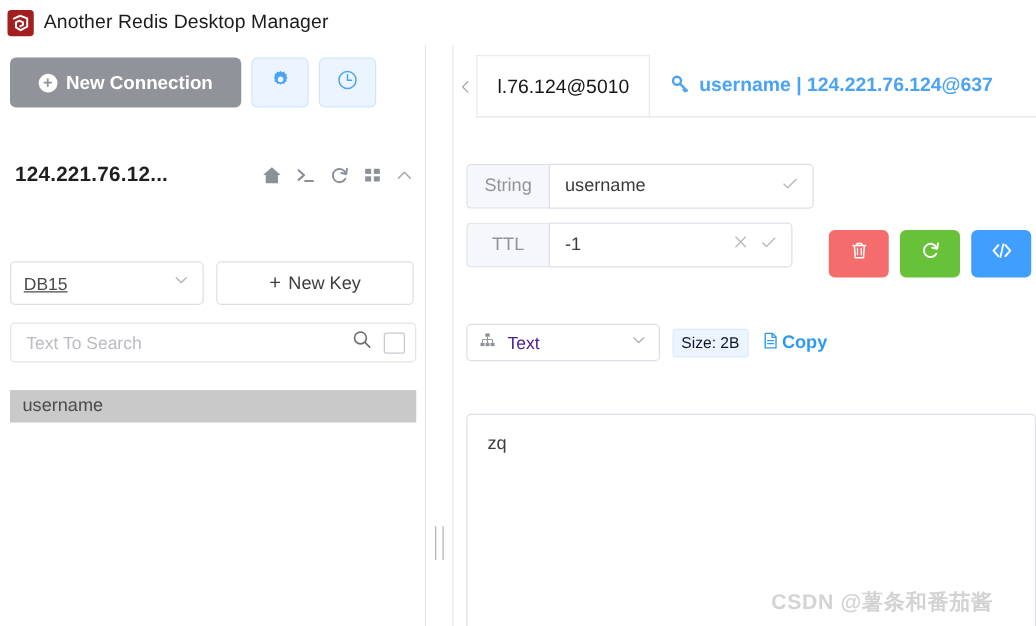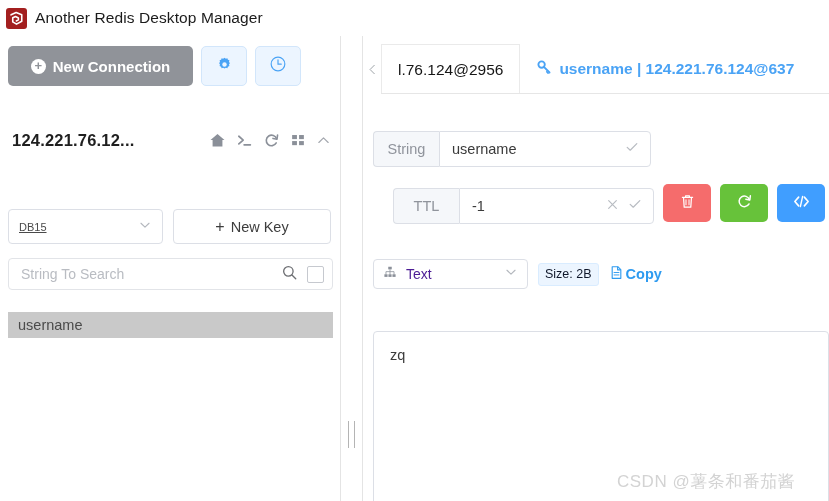--- a/index.html
+++ b/index.html
@@ -58,21 +58,21 @@
   }
   .conn-icons { margin-left:auto; margin-right:10px; display:flex; align-items:center; gap:10px; }
   .conn-icons .ic { display:flex; align-items:center; justify-content:center; cursor:pointer; }
 
   
   .db-row { position:absolute; left:8px; top:173px; display:flex; gap:10px; }
   .select-db {
     width:155px; height:35px; border:1px solid #dcdfe6; border-radius:4px;
     display:flex; align-items:center; padding:0 10px; background:#fff; cursor:pointer;
   }
-  .select-db .lbl { font-size:11px; color:#4a4a4a;text-decoration:underline; }
+  .select-db .lbl { font-size:14px; color:#4a4a4a;text-decoration:underline; }
   .select-db .chev { margin-left:auto; }
   .newkey {
     width:158px; height:35px; border:1px solid #dcdfe6; border-radius:4px; background:#fff;
     display:flex; align-items:center; justify-content:center; gap:6px;
     font-size:14.5px; color:#3d3d3d; cursor:pointer; font-family:"Liberation Sans", sans-serif;
   }
   .newkey .pl { font-size:16px; color:#3d3d3d; line-height:1; }
 
   
   .searchbox {
@@ -115,21 +115,21 @@
   }
   .tab.inactive { background:#fff; border:1px solid #eaeaea; border-bottom:none; color:#161616; }
   .tab.active { color:#4aa3f5; font-weight:bold; }
   .tabbar-underline {
     position:absolute; left:18px; top:57px; width:448px; height:1px; background:#e6e6e6;
   }
 
   
   .field-row { position:absolute; display:flex; align-items:center; }
   .row1 { left:10px; top:95px; }
-  .row2 { left:10px; top:152px;margin-left:20px; }
+  .row2 { left:10px; top:142px; }
 
   .prefix {
     width:66px; height:36px; background:#f5f7fa; border:1px solid #dcdfe6; border-right:none;
     border-radius:4px 0 0 4px; display:flex; align-items:center; justify-content:center;
     font-size:14.5px; color:#90949c;
   }
   .inp {
     height:36px; border:1px solid #dcdfe6; border-radius:0 4px 4px 0; background:#fff;
     display:flex; align-items:center; padding:0 10px 0 12px;
   }
@@ -168,20 +168,21 @@
   .valuebox {
     position:absolute; left:10px; top:295px; width:456px; height:206px;
     border:1px solid #dcdfe6; border-radius:4px; background:#fff; padding:14px 16px;
   }
   .valuebox .txt { font-size:14.5px; color:#3c3c3c; }
 
   .watermark {
     position:absolute; left:617px; top:470px; font-size:17px; color:#d3d3d3;
     letter-spacing:0.5px; white-space:nowrap;
     font-family:"Liberation Sans", "DejaVu Sans", sans-serif;
+    font-weight:bold;
   }
 </style>
 </head>
 <body>
 
 <div class="app">
 
   <div class="titlebar">
     <div class="logo">
       <svg width="15" height="15" viewBox="0 0 16 16">
@@ -261,21 +262,21 @@
           </svg>
         </span>
       </div>
       <div class="newkey">
         <span class="pl">+</span>
         <span>New Key</span>
       </div>
     </div>
 
     <div class="searchbox">
-      <span class="ph">String To Search</span>
+      <span class="ph">Text To Search</span>
       <span>
         <svg width="17" height="17" viewBox="0 0 18 18">
           <circle cx="7.8" cy="7.8" r="5.0" fill="none" stroke="#6d6f73" stroke-width="1.4"></circle>
           <path d="M11.6 11.6 L15.6 15.6" fill="none" stroke="#6d6f73" stroke-width="1.4" stroke-linecap="round"></path>
         </svg>
       </span>
       <span class="search-chk"></span>
     </div>
 
     <div class="keylist">
@@ -294,21 +295,21 @@
 
   <div class="main">
 
     <div class="tabbar">
       <span class="tab-back">
         <svg width="13" height="13" viewBox="0 0 16 16">
           <path d="M10.2 2.8 L5.0 8 L10.2 13.2" fill="none" stroke="#9aa0a6" stroke-width="1.2" stroke-linecap="round" stroke-linejoin="round"></path>
         </svg>
       </span>
       <div class="tab inactive">
-        <span>l.76.124@2956</span>
+        <span>l.76.124@5010</span>
       </div>
       <div class="tab active">
         <span>
           <svg width="16" height="16" viewBox="0 0 18 18">
             <circle cx="6.3" cy="6.3" r="3.6" fill="none" stroke="#4aa3f5" stroke-width="2.1"></circle>
             <path d="M8.9 8.9 L15.2 15.2" fill="none" stroke="#4aa3f5" stroke-width="2.1" stroke-linecap="round"></path>
             <path d="M12.0 14.4 L13.6 16.0" fill="none" stroke="#4aa3f5" stroke-width="1.7" stroke-linecap="round"></path>
           </svg>
         </span>
         <span>username | 124.221.76.124@637</span>

